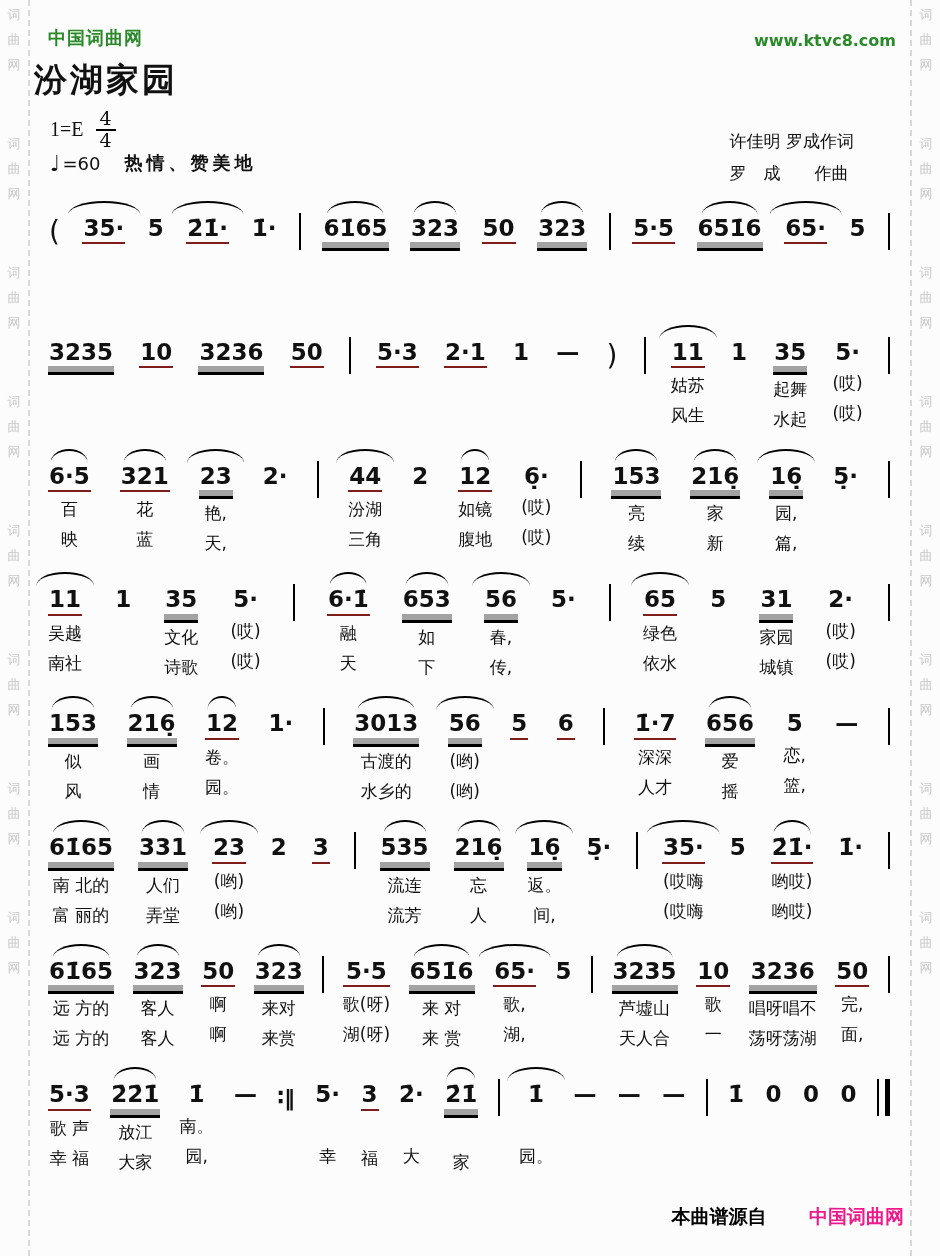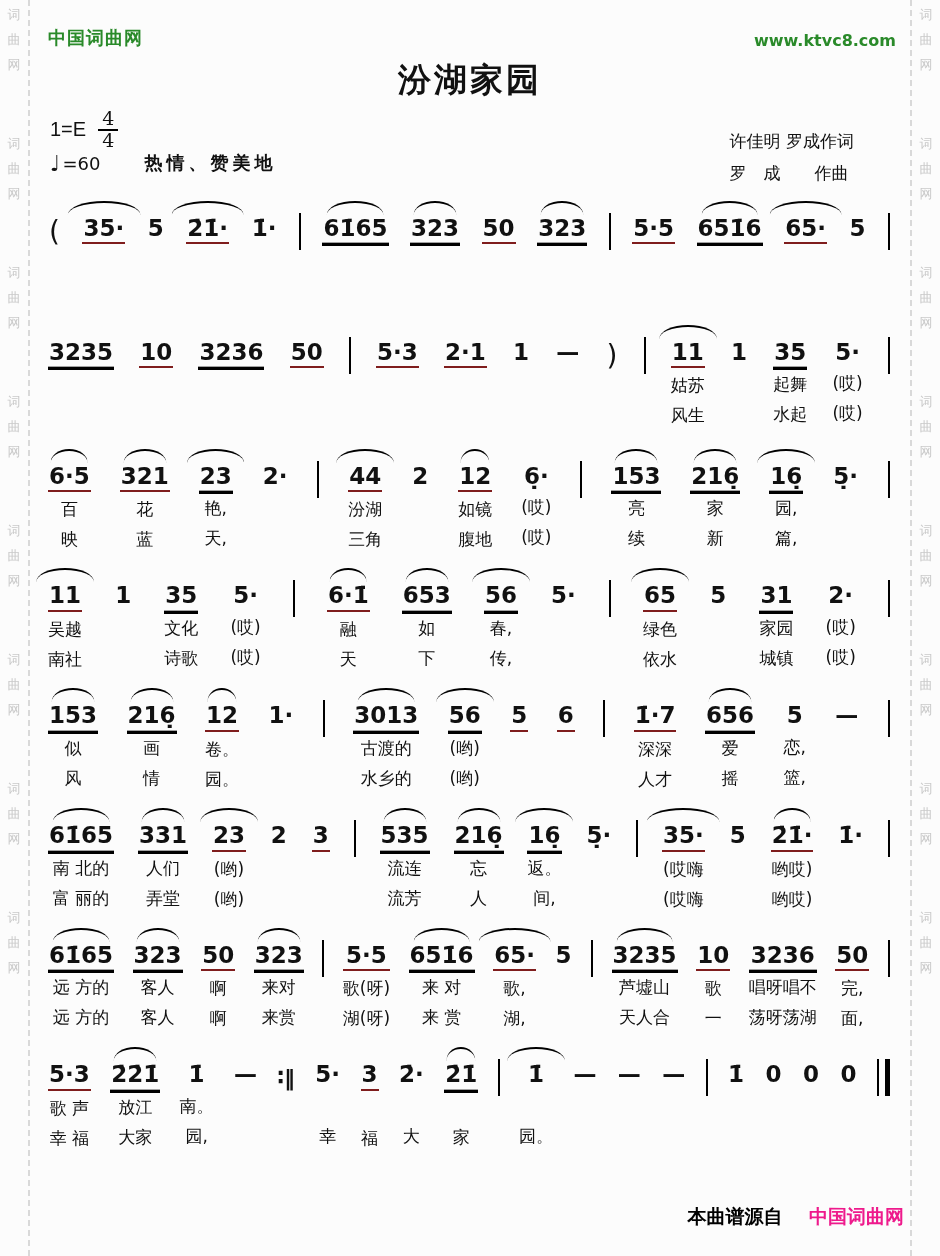--- a/index.html
+++ b/index.html
@@ -16,51 +16,51 @@
   .wm-group{margin-bottom:54px}
   .wm-group div{line-height:25px}
   .wm-line{position:absolute;top:0;bottom:0;width:0;border-left:2px dashed #d9d9d9;z-index:1}
   .wm-line.left{left:28px}.wm-line.right{right:28px}
 
   .content{position:absolute;left:34px;right:34px;top:0;bottom:0;z-index:2}
   .top-links{display:flex;justify-content:space-between;align-items:flex-end;
     padding:26px 10px 0 14px;}
   .site-left{color:var(--green);font-weight:bold;font-size:18px;letter-spacing:1px}
   .site-right{color:var(--green);font-weight:bold;font-size:16px}
-  .title{text-align:center;font-size:33px;font-weight:bold;letter-spacing:3px;margin-top:8px}
+  .title{font-size:33px;font-weight:bold;letter-spacing:3px;margin-top:8px}
 
   .meta{display:flex;justify-content:space-between;padding:6px 52px 0 16px}
   .key-line{font-size:20px;display:flex;align-items:center}
-  .key-sig{font-family:Liberation Sans, sans-serif;font-size:20px}
+  .key-sig{font-family:Liberation Serif, serif;font-size:20px}
   .ts{display:inline-flex;flex-direction:column;text-align:center;
     font-size:19px;line-height:1.05;margin-left:12px;font-family:"DejaVu Serif",serif}
   .ts-top{border-bottom:2px solid #000;padding:0 4px}
   .tempo-line{font-size:18px;margin-top:0px;display:flex;align-items:center}
   .note-glyph{font-size:22px;margin-right:2px}
-  .expr{margin-left:44px;font-weight:bold;font-size:18px;letter-spacing:4px}
+  .expr{margin-left:24px;font-weight:bold;font-size:18px;letter-spacing:4px}
   .credits{font-size:17px;line-height:1.9;padding-top:16px;white-space:nowrap}
 
   .score{padding:10px 16px 0 14px}
   .system{display:flex;justify-content:space-between;align-items:flex-start;margin-bottom:15px}
   .cell{position:relative;text-align:center;padding-top:14px}
   .note{font-size:23px;font-weight:bold;line-height:1.25;padding:0 1px;white-space:nowrap}
   .note.u1{border-bottom:2px solid #7f1d1d}
-  .note.u2{border-bottom:1px solid #a3a3a3;box-shadow:0 3px 0 0 #000}
+  .note.u2{border-bottom:6px solid #a3a3a3;box-shadow:0 3px 0 0 #000}
   .note.paren{font-size:28px;font-weight:normal;border:none;box-shadow:none}
   .arc{position:absolute;top:1px;left:50%;transform:translateX(-50%);
     width:86%;min-width:26px;height:12px;border-top:2px solid #000;
     border-radius:50% 50% 0 0 / 100% 100% 0 0;z-index:3}
   .arc.wide{width:170%;min-width:54px}
   .lyr{height:30px;line-height:35px;font-size:17px;white-space:nowrap}
   .bar{width:2px;background:#000;height:37px;margin-top:13px}
   .bar-repeat{font-size:22px;font-weight:bold;height:37px;line-height:37px;margin-top:13px}
   .bar-final{width:6px;border-left:2px solid #000;border-right:5px solid #000;height:37px;margin-top:13px}
 
   .footer{position:absolute;right:36px;bottom:26px;font-size:19px;font-weight:bold;white-space:nowrap}
-  .footer .src{color:#000;margin-right:20px}
+  .footer .src{color:#000;margin-right:36px}
   .footer .site{color:var(--pink)}
 </style>
 </head>
 <body>
 
 <div class="wm-col left">
     <div class="wm-group">
       <div>词</div>
       <div>曲</div>
       <div>网</div>

